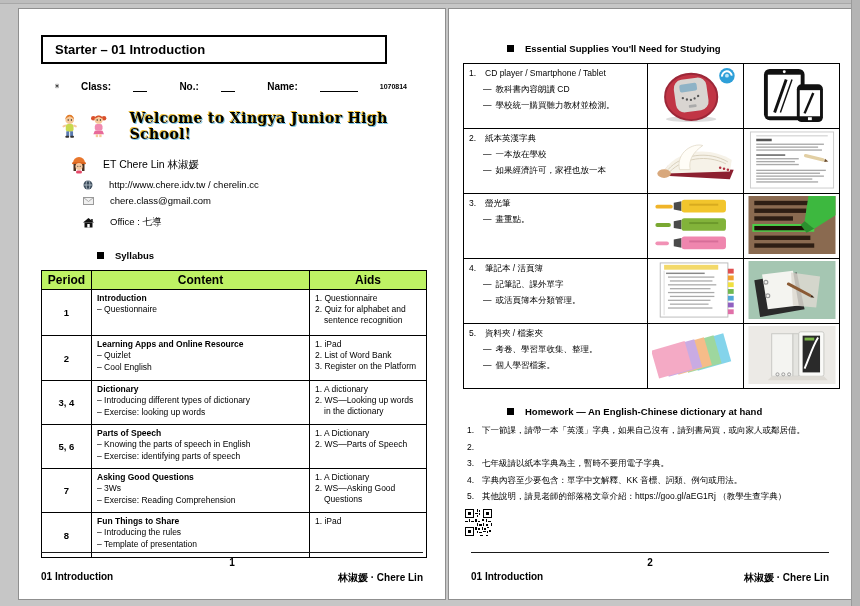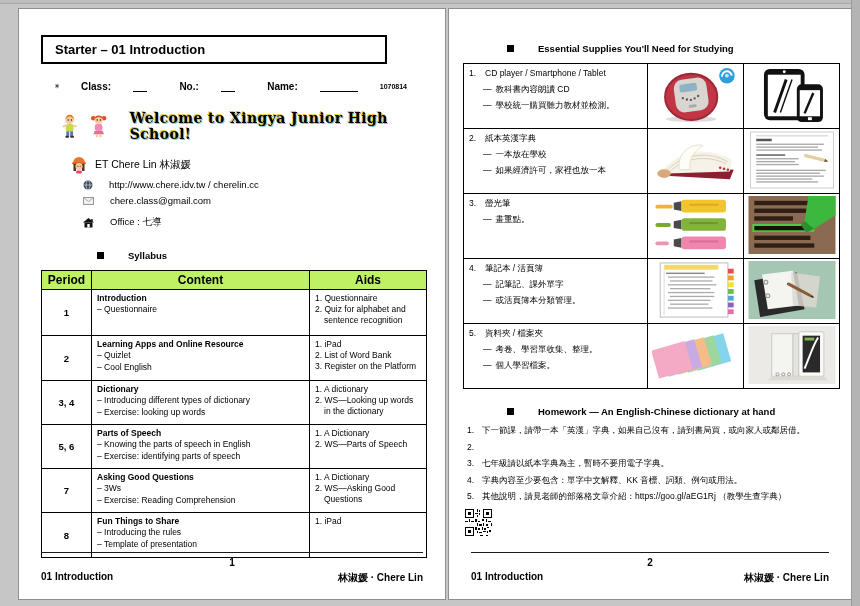--- a/index.html
+++ b/index.html
@@ -22,24 +22,24 @@
     font-size:13px;font-weight:bold;box-sizing:border-box;}
   .student-line{display:flex;align-items:flex-end;margin:16px 38px 0 36px;font-size:10px;font-weight:bold;gap:22px;}
   .blank{display:inline-block;border-bottom:1px solid #000;height:10px;}
   .w46{width:46px;margin-right:10px;}
   .w120{width:122px;}
   .docnum{margin-left:auto;font-size:7px;font-weight:bold;align-self:center;}
   .welcome-row{display:flex;align-items:center;margin:18px 0 0 40px;gap:8px;}
   .welcome-text{font-family:"DejaVu Serif",serif;font-weight:bold;font-size:14px;letter-spacing:.4px;margin-left:12px;
     text-shadow:-1px -1px 0 #f2c232, 1px 1px 0 #7cc8e6;}
   .teacher{margin:14px 0 0 52px;}
-  .t-name{display:flex;align-items:center;gap:8px;font-size:10.5px;}
+  .t-name{display:flex;align-items:center;gap:16px;font-size:10.5px;}
   .t-line{display:flex;align-items:center;gap:16px;margin:5px 0 0 12px;font-size:9.5px;}
   .t-office{margin-top:10px;}
-  .section-head{display:flex;align-items:center;gap:24px;margin:21px 0 0 40px;font-size:9.5px;font-weight:bold;padding-left:38px;}
+  .section-head{display:flex;align-items:center;gap:11px;margin:21px 0 0 40px;font-size:9.5px;font-weight:bold;padding-left:38px;}
   .sq{width:7px;height:7px;background:#000;flex:0 0 auto;}
   .syllabus-table{border-collapse:collapse;margin:9px 0 0 22px;width:385px;font-size:8.5px;table-layout:fixed;}
   .syllabus-table th,.syllabus-table td{border:1px solid #000;padding:3px 5px;vertical-align:top;box-sizing:border-box;}
   .syllabus-table th{background:#bef264;font-size:12px;height:17px;padding:2px;}
   .col-period{width:50px;}
   .col-content{width:218px;}
   .col-aids{width:117px;}
   td.period{text-align:center;vertical-align:middle;font-weight:bold;font-size:9.5px;}
   .topic{font-weight:bold;line-height:1.3;}
   .pt{line-height:1.35;}

